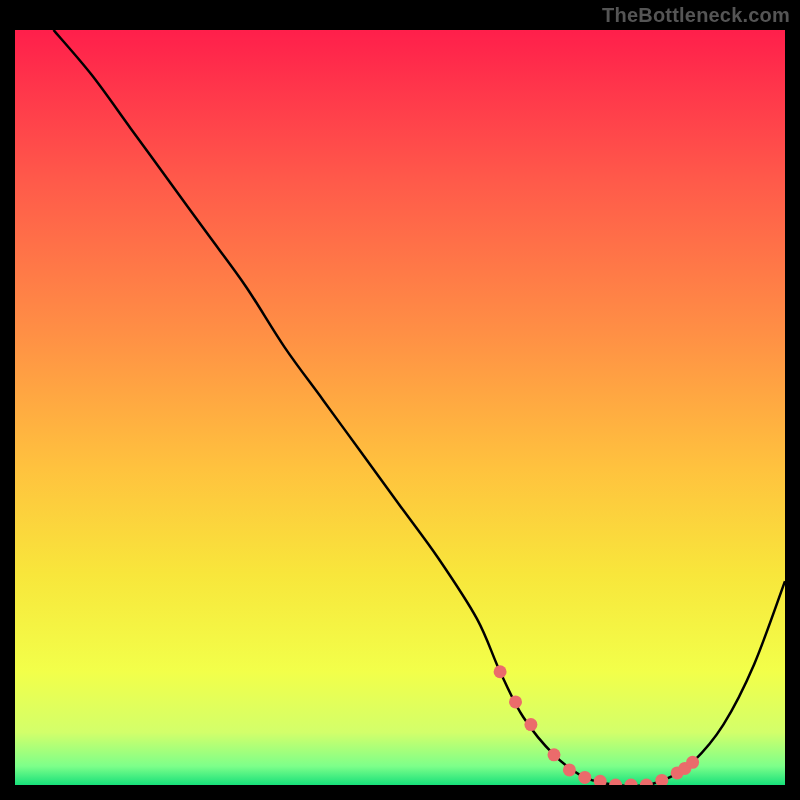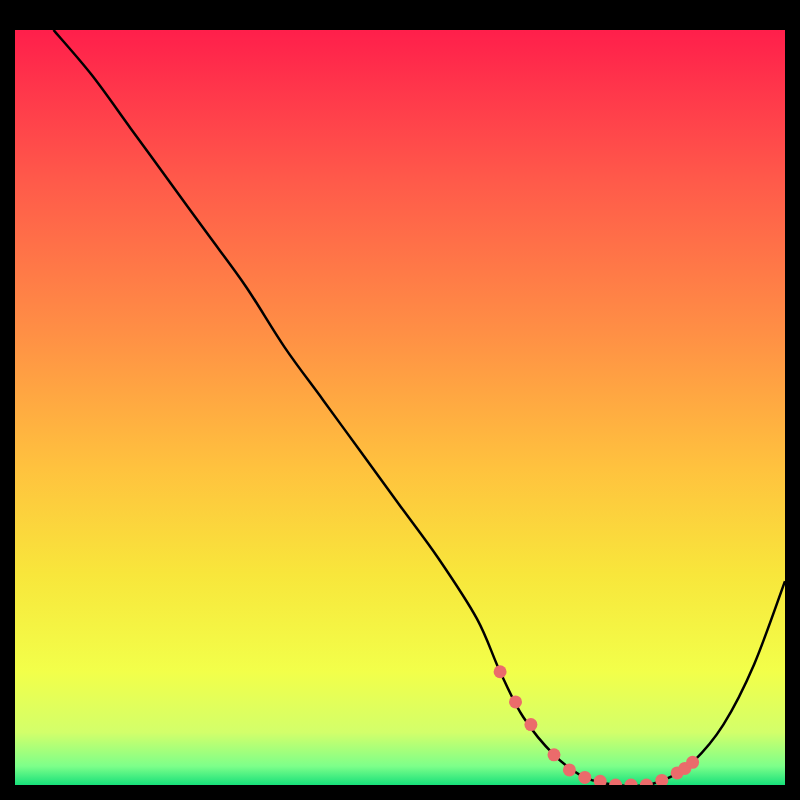--- a/index.html
+++ b/index.html
@@ -37,20 +37,21 @@
   .plot svg {
     width: 100%;
     height: 100%;
     display: block;
   }
 </style>
 </head>
 <body>
 
 <div class="stage">
+  <div class="watermark">TheBottleneck.com</div>
 
   <div class="plot">
     <svg id="chart-svg" viewBox="0 0 770 755" preserveAspectRatio="none">
       <defs>
         <linearGradient id="bg-grad" x1="0" y1="0" x2="0" y2="1">
             <stop offset="0%" stop-color="#ff1f4b"></stop>
             <stop offset="20%" stop-color="#ff5a4a"></stop>
             <stop offset="40%" stop-color="#ff8f45"></stop>
             <stop offset="57.99999999999999%" stop-color="#ffc23e"></stop>
             <stop offset="72%" stop-color="#f8e63b"></stop>

